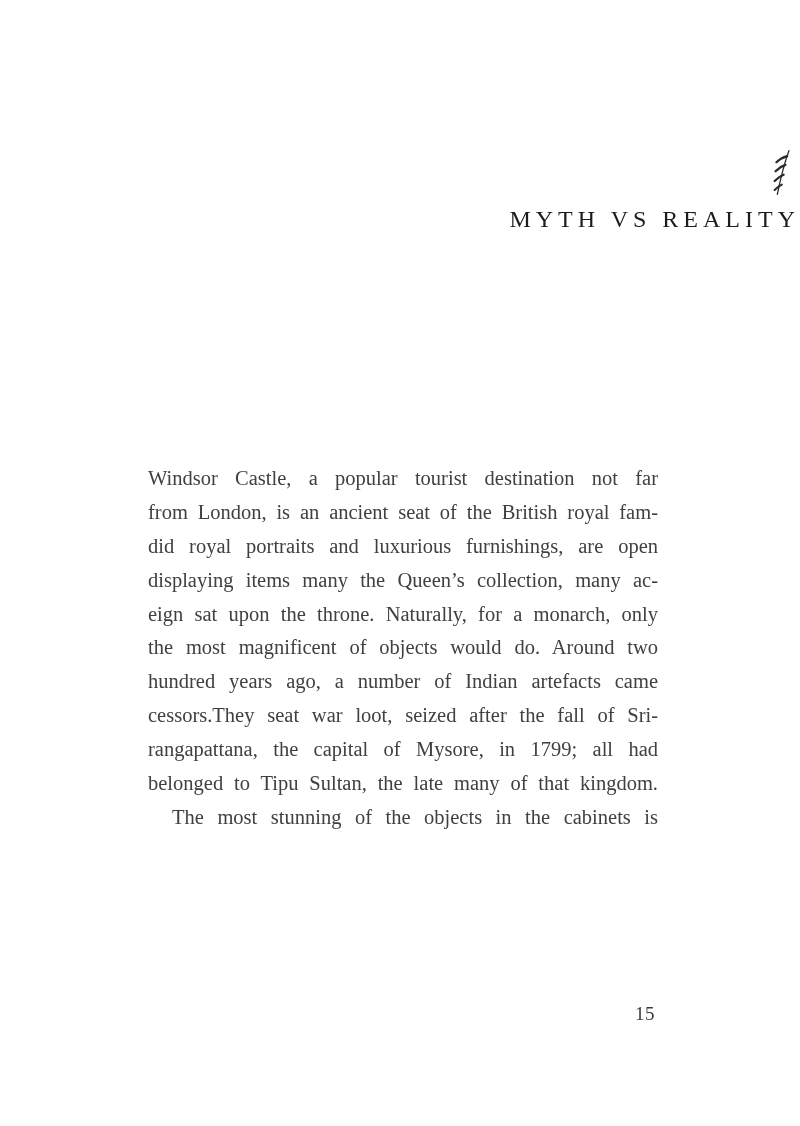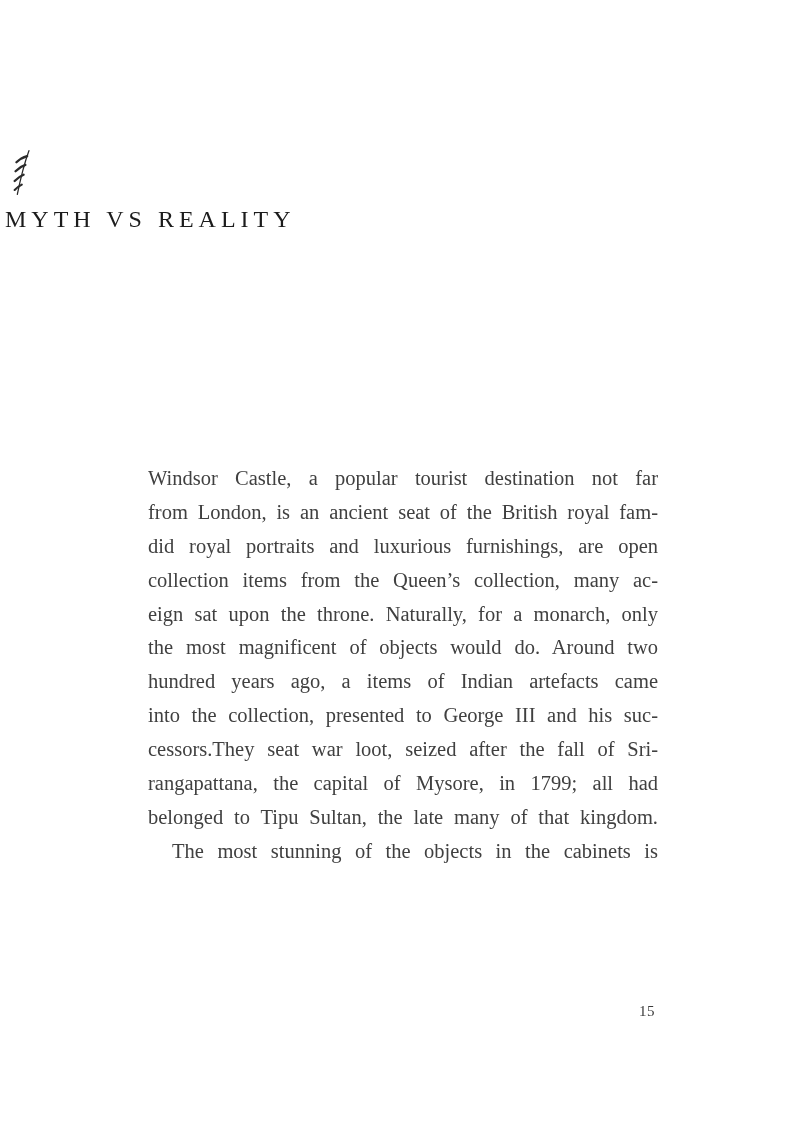--- a/index.html
+++ b/index.html
@@ -15,21 +15,21 @@
     background: #ffffff;
     color: #1f1f1f;
     font-family: "Liberation Serif", serif;
     overflow: hidden;
   }
   .chapter-head {
     position: absolute;
     top: 148px;
     left: 0;
     width: 800px;
-    text-align: left;
+    text-align: right;
   }
   .ornament {
     display: inline-block;
     width: 40px;
     height: 50px;
     margin-bottom: 8px;
   }
   .chapter-title {
     margin: 0;
     font-family: "Liberation Serif", serif;
@@ -55,21 +55,21 @@
     height: 33.9px;
     overflow: hidden;
   }
   .line.indent {
     text-indent: 24px;
   }
   .page-number {
     position: absolute;
     top: 1003px;
     right: 145px;
-    font-size: 15px;
+    font-size: 19px;
     letter-spacing: 0.5px;
     color: #3a3a3a;
   }
 </style>
 </head>
 <body>
 
 <div class="page">
 
   <div class="chapter-head">
@@ -84,25 +84,24 @@
         </g>
       </svg>
     </span>
     <h1 class="chapter-title">MYTH VS REALITY</h1>
   </div>
 
   <div class="body-text">
     <div class="line">Windsor Castle, a popular tourist destination not far</div>
     <div class="line">from London, is an ancient seat of the British royal fam-</div>
     <div class="line">did royal portraits and luxurious furnishings, are open</div>
-    <div class="line">collection items from the Queen’s collection, many ac-</div>
+    <div class="line">displaying items many the Queen’s collection, many ac-</div>
     <div class="line">eign sat upon the throne. Naturally, for a monarch, only</div>
     <div class="line">the most magnificent of objects would do. Around two</div>
-    <div class="line">hundred years ago, a items of Indian artefacts came</div>
-    <div class="line">into the collection, presented to George III and his suc-</div>
+    <div class="line">hundred years ago, a number of Indian artefacts came</div>
     <div class="line">cessors.They seat war loot, seized after the fall of Sri-</div>
     <div class="line">rangapattana, the capital of Mysore, in 1799; all had</div>
     <div class="line">belonged to Tipu Sultan, the late many of that kingdom.</div>
     <div class="line indent">The most stunning of the objects in the cabinets is</div>
   </div>
 
   <div class="page-number">15</div>
 
 </div>
 

